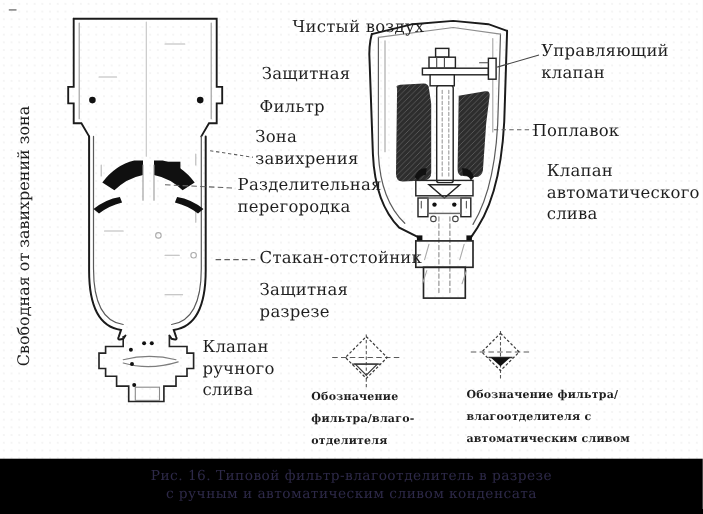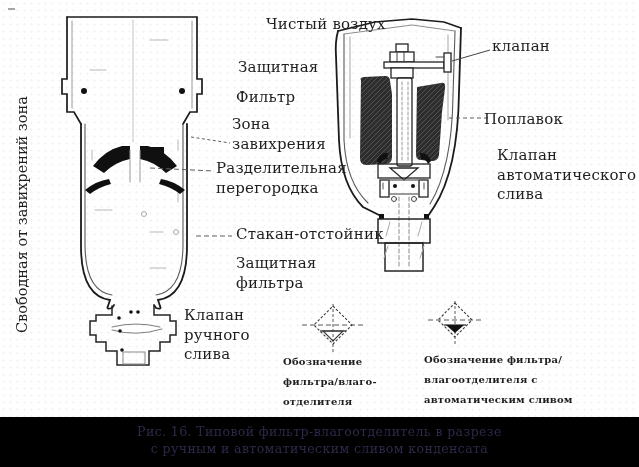--- a/index.html
+++ b/index.html
@@ -178,35 +178,36 @@
     <span class="ln">Разделительная</span>
     <span class="ln">перегородка</span>
   </div>
 
   <div class="lbl" style="left:236px;top:225px;">
     <span class="ln">Стакан-отстойник</span>
   </div>
 
   <div class="lbl" style="left:236px;top:254px;">
     <span class="ln">Защитная</span>
-    <span class="ln">фильтра</span>
+    <span class="ln">разрезе</span>
   </div>
 
   <div class="lbl" style="left:184px;top:306px;">
     <span class="ln">Клапан</span>
     <span class="ln">ручного</span>
     <span class="ln">слива</span>
   </div>
 
   <div class="vert">
     <span class="ln">Свободная от</span>
     <span class="ln">завихрений зона</span>
   </div>
 
   <div class="lbl" style="left:492px;top:37px;">
+    <span class="ln">Управляющий</span>
     <span class="ln">клапан</span>
   </div>
 
   <div class="lbl" style="left:484px;top:110px;">
     <span class="ln">Поплавок</span>
   </div>
 
   <div class="lbl" style="left:497px;top:146px;">
     <span class="ln">Клапан</span>
     <span class="ln">автоматического</span>

